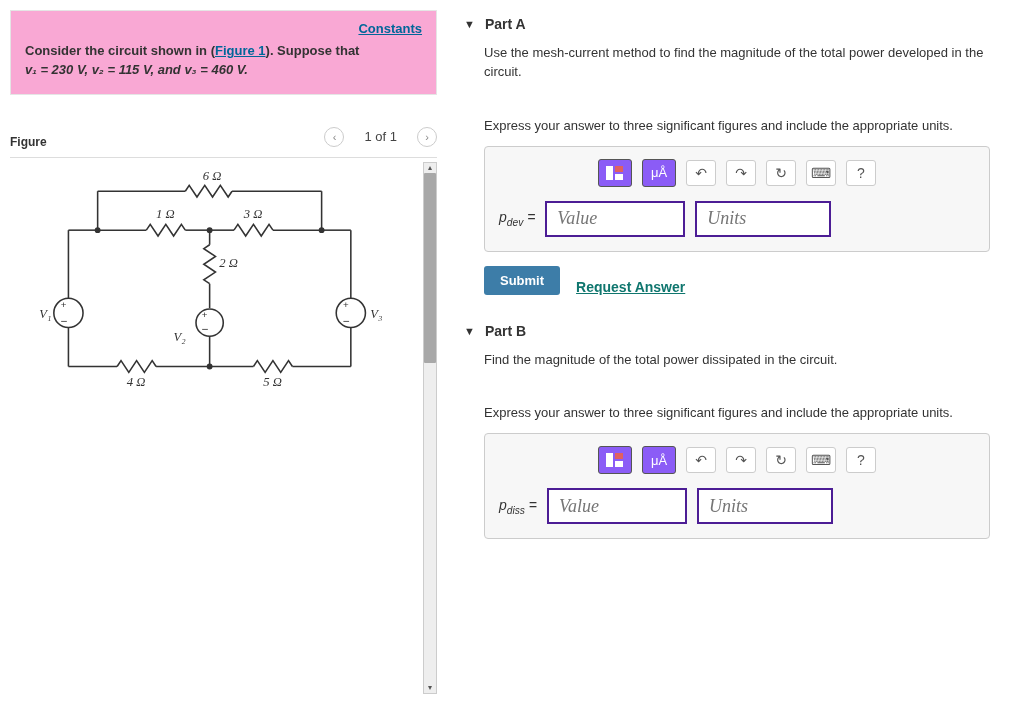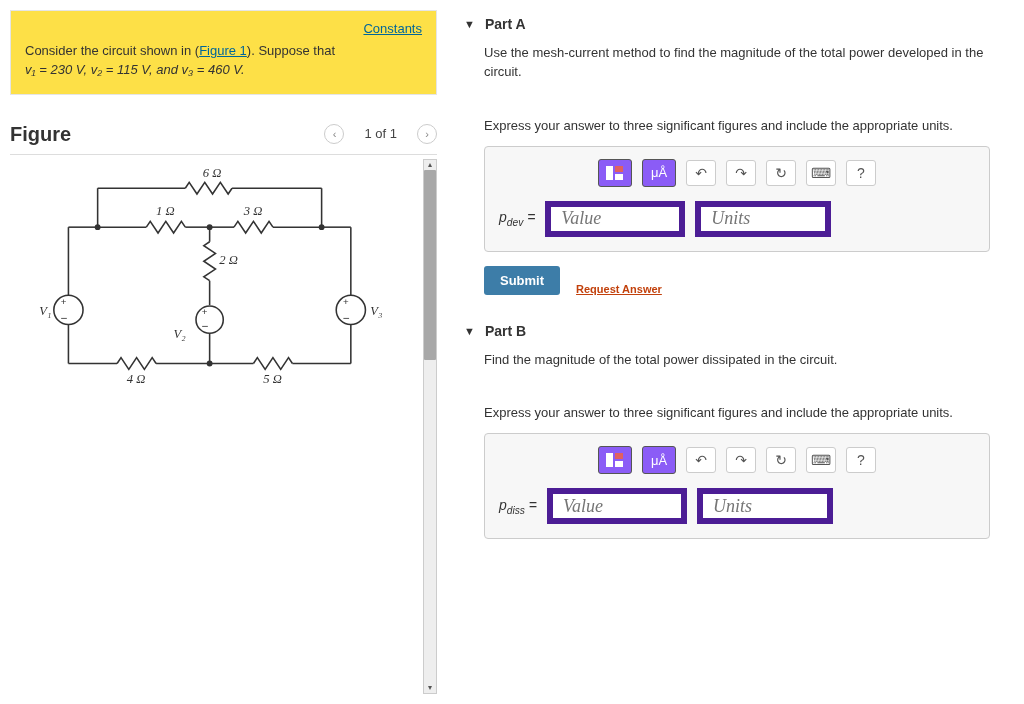--- a/index.html
+++ b/index.html
@@ -19,39 +19,40 @@
     display: flex;
     flex-direction: column;
   }
   .right-pane {
     flex: 1;
     padding: 10px 30px 10px 15px;
     display: flex;
     flex-direction: column;
   }
   .problem-box {
-    background: #fde047;
+    background: #f9a8d4;
     border: 1px solid #e5e5e5;
     padding: 10px 14px 14px;
     position: relative;
+    font-weight: bold;
   }
   .constants-link {
     display: block;
     text-align: right;
     color: #006699;
     text-decoration: underline;
     font-size: 13px;
     margin-bottom: 6px;
     cursor: pointer;
   }
   .problem-text { line-height: 1.45; color: #333; }
   .figure-heading {
-    font-size: 20px;
-    font-weight: bold;
-    margin-top: 28px;
+    font-size: 12px;
+    font-weight: bold;
+    margin-top: 40px;
     margin-bottom: 2px;
   }
   .figure-row {
     display: flex;
     align-items: center;
     justify-content: flex-end;
     gap: 4px;
     margin-top: -24px;
     margin-bottom: 4px;
   }
@@ -155,21 +156,21 @@
     align-items: center;
     justify-content: center;
   }
   .input-row {
     display: flex;
     align-items: center;
     gap: 10px;
   }
   .input-label { font-style: italic; font-size: 14px; }
   .value-input, .units-input {
-    border: 6px solid #4c1d95;
+    border: 2px solid #4c1d95;
     background: #fff;
     height: 36px;
     padding: 0 10px;
     font-size: 18px;
     font-style: italic;
     color: #999;
     font-family: Georgia, 'Times New Roman', serif;
   }
   .value-input { width: 140px; }
   .units-input { width: 136px; }
@@ -184,23 +185,23 @@
     background: #3d7da8;
     color: #fff;
     border: none;
     border-radius: 3px;
     padding: 7px 16px;
     font-size: 13px;
     font-weight: bold;
     cursor: pointer;
   }
   .request-link {
-    color: #c2410c;
+    color: #0f766e;
     text-decoration: underline;
-    font-size: 11px;
+    font-size: 14px;
     font-weight: bold;
     cursor: pointer;
   }
   .sub { vertical-align: sub; font-size: 73%; }
 </style>
 </head>
 <body>
 
 <div class="left-pane">
   <div class="problem-box">

